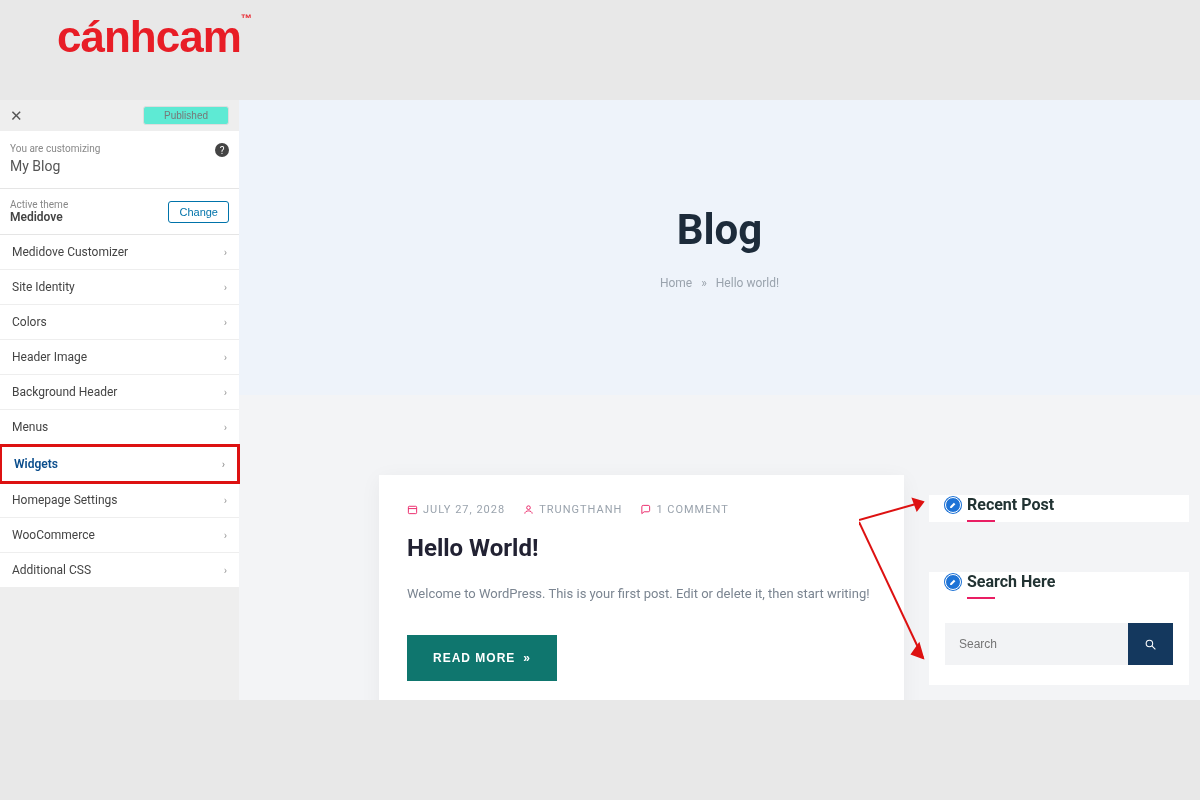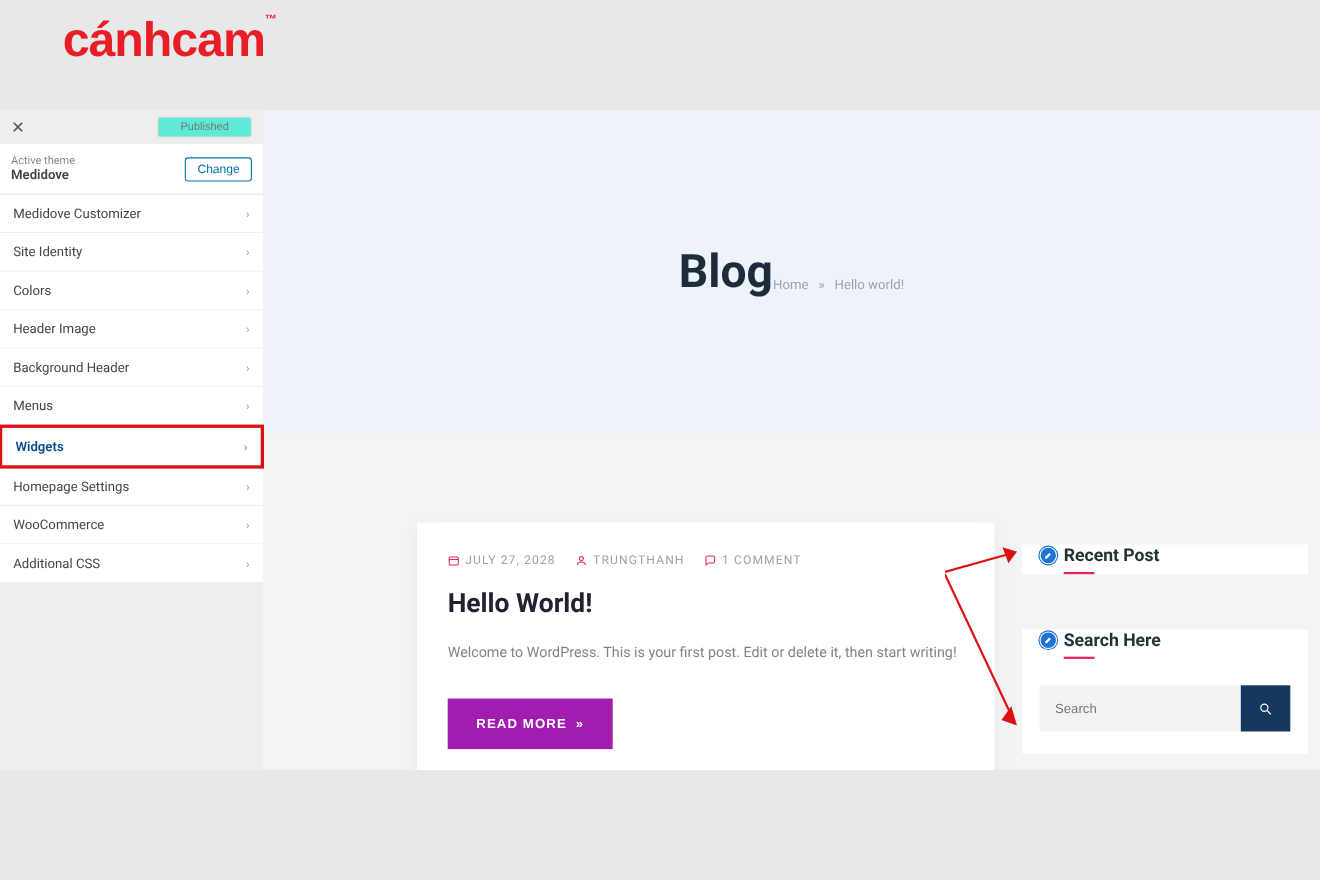--- a/index.html
+++ b/index.html
@@ -104,21 +104,21 @@
   
   .preview {
     flex:1;
     background:#eef3fa;
     position:relative;
     overflow:hidden;
   }
   .hero {
     height:295px;
     display:flex;
-    flex-direction:row;
+    flex-direction:column;
     align-items:center;
     justify-content:center;
     color:#1d2b3a;
   }
   .hero h1 { font-size:42px; font-weight:700; }
   .crumbs { margin-top:22px; font-size:12px; color:#9aa3ad; }
   .crumbs .sep { margin:0 6px; }
 
   .content-area {
     position:absolute;
@@ -145,21 +145,21 @@
     gap:18px;
     align-items:center;
   }
   .post-meta .mi { display:inline-flex; align-items:center; gap:5px; }
   .mi svg { width:11px; height:11px; }
   .post-title { font-size:24px; font-weight:700; color:#223; margin-top:18px; }
   .post-excerpt { font-size:13px; color:#7b8591; margin-top:22px; line-height:1.6; }
   .read-more {
     display:inline-flex; align-items:center; gap:8px;
     margin-top:30px;
-    background:#a21caf;
+    background:#0f766e;
     color:#fff;
     font-size:12px; font-weight:700; letter-spacing:1px;
     padding:16px 26px;
     border:none;
   }
 
   
   .widgets-col {
     position:absolute;
     left:690px;
@@ -217,20 +217,25 @@
 </div>
 
 <div class="shell">
 
   <aside class="sidebar">
     <div class="sidebar-top">
       <span class="close-x">✕</span>
       <button class="pub-btn">Published</button>
     </div>
 
+    <div class="sidebar-block">
+      <div class="yct">You are customizing</div>
+      <div class="blogname">My Blog</div>
+      <div class="help-dot">?</div>
+    </div>
 
     <div class="sidebar-block small-gap theme-row">
       <div class="theme-meta">
         <div class="at">Active theme</div>
         <div class="tn">Medidove</div>
       </div>
       <button class="change-btn">Change</button>
     </div>
 
     <nav class="menu-list">

